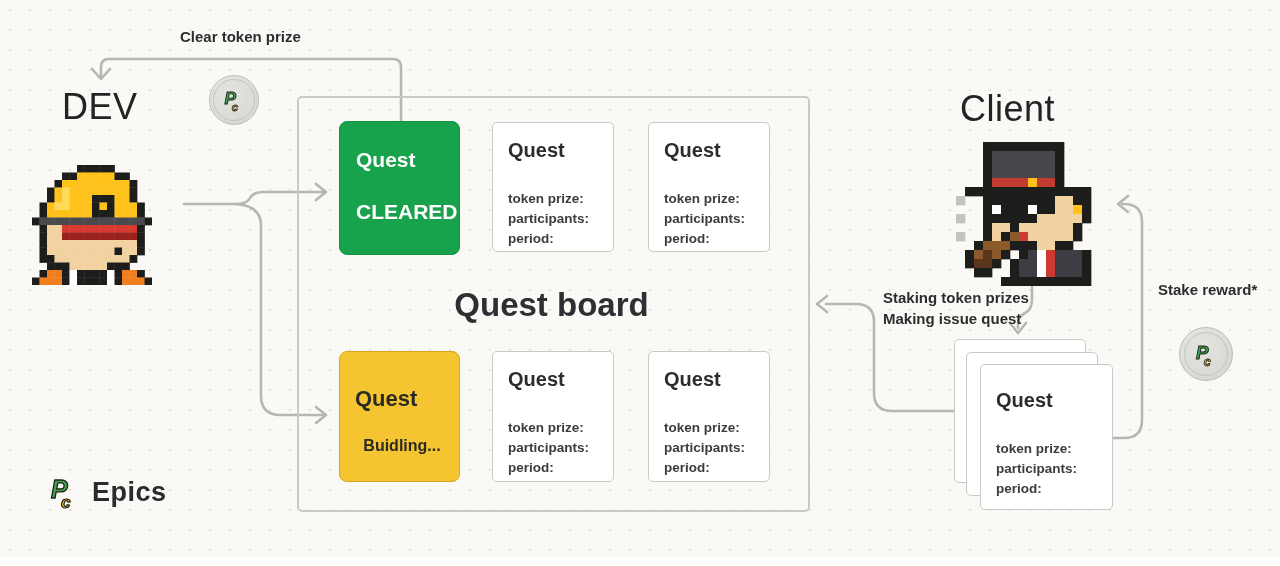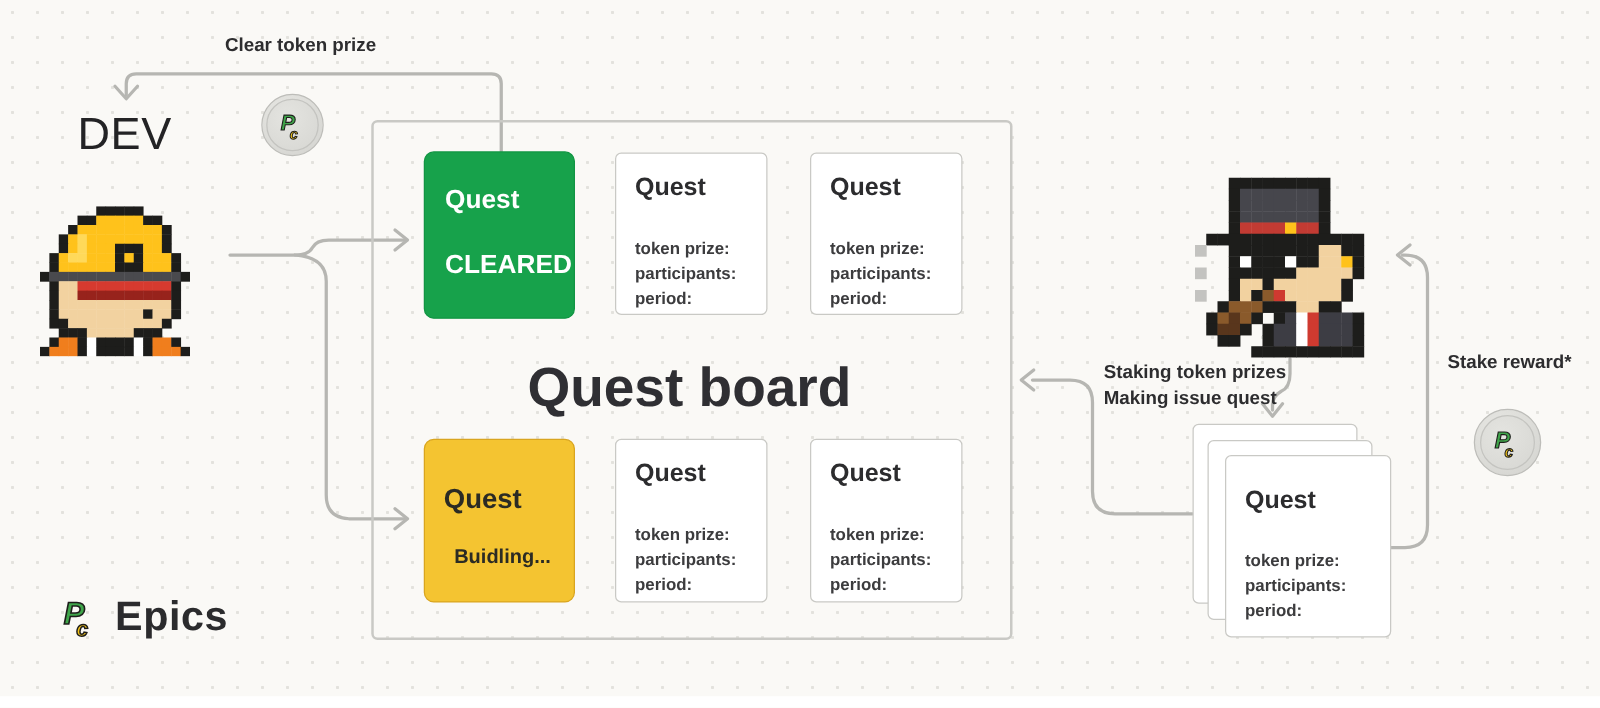--- a/index.html
+++ b/index.html
@@ -11,39 +11,39 @@
     font-family:"Liberation Sans","DejaVu Sans",sans-serif;
     color:#2e2e30;
   }
   .abs{position:absolute;}
   .lbl{font-weight:700;font-size:15px;color:#2d2d2f;line-height:20px;}
   .actor-title{font-weight:400;font-size:36px;color:#232325;letter-spacing:0.5px;}
   svg.wires{position:absolute;left:0;top:0;pointer-events:none;}
   .wire{fill:none;stroke:#b6b6b2;stroke-width:2.6;stroke-linecap:round;stroke-linejoin:round;}
   
   .board{border:2px solid #c9c9c5;border-radius:5px;background:transparent;}
-  .board-title{font-weight:700;font-size:44px;color:#2f2f33;text-align:center;}
+  .board-title{font-weight:700;font-size:33px;color:#2f2f33;text-align:center;}
   
   .card{border-radius:8px;box-sizing:border-box;}
   .card.open{background:#ffffff;border:1.5px solid #c9c9c5;border-radius:5px;padding:16px 10px 0 15px;}
   .card .q-title{font-weight:700;font-size:20px;color:#2c2c2e;}
   .card .q-fields{margin-top:27px;font-weight:700;font-size:13.5px;line-height:20px;color:#3c3c3e;}
   .card.cleared{background:#17A24B;border:1.5px solid #119543;padding:26px 10px 0 16px;}
   .card.cleared .q-title,.card.cleared .q-status{color:#ffffff;font-weight:700;font-size:21px;}
   .card.cleared .q-status{margin-top:28px;}
   .card.building{background:#F4C431;border:1.5px solid #D9A51F;padding:34px 10px 0 15px;}
   .card.building .q-title{font-size:22px;color:#2b2b24;}
   .card.building .q-status{margin-top:25px;font-weight:700;font-size:16px;color:#2b2b24;text-align:center;}
   
   .coin{border-radius:50%;background:radial-gradient(circle at 38% 32%,#e8e8e4,#d2d2ce);
         border:1px solid #bdbdb9;display:flex;align-items:center;justify-content:center;}
   .coin .inner{width:82%;height:82%;border-radius:50%;border:1.5px solid #c4c4c0;
         display:flex;align-items:center;justify-content:center;background:radial-gradient(circle at 40% 35%,#e4e4e0,#d6d6d2);}
   
-  .brand-text{font-weight:700;font-size:33px;color:#2b2b2d;letter-spacing:0.5px;}
+  .brand-text{font-weight:700;font-size:27px;color:#2b2b2d;letter-spacing:0.5px;}
   .pix{line-height:0;}
   .strip{background:#ffffff;}
 </style>
 </head>
 <body>
 
 <div id="stage">
 
   <svg class="wires" width="1280" height="566">
     <path class="wire" d="M401,121 V67 Q401,59 393,59 H109 Q101,59 101,67 V76"></path>
@@ -317,20 +317,21 @@
   </div>
   <div class="abs card open" style="left:648px;top:351px;width:122px;height:131px;">
     <div class="q-title">Quest</div>
     <div class="q-fields">
       <div>token prize:</div>
       <div>participants:</div>
       <div>period:</div>
     </div>
   </div>
 
+  <div class="abs actor-title" style="left:960px;top:88px;">Client</div>
   <div class="abs pix" style="left:956px;top:142px;"><svg width="144" height="144">
         <rect x="27" y="0" width="9.35" height="9.35" fill="#1d1d1b"></rect>
         <rect x="36" y="0" width="9.35" height="9.35" fill="#1d1d1b"></rect>
         <rect x="45" y="0" width="9.35" height="9.35" fill="#1d1d1b"></rect>
         <rect x="54" y="0" width="9.35" height="9.35" fill="#1d1d1b"></rect>
         <rect x="63" y="0" width="9.35" height="9.35" fill="#1d1d1b"></rect>
         <rect x="72" y="0" width="9.35" height="9.35" fill="#1d1d1b"></rect>
         <rect x="81" y="0" width="9.35" height="9.35" fill="#1d1d1b"></rect>
         <rect x="90" y="0" width="9.35" height="9.35" fill="#1d1d1b"></rect>
         <rect x="99" y="0" width="9.35" height="9.35" fill="#1d1d1b"></rect>

